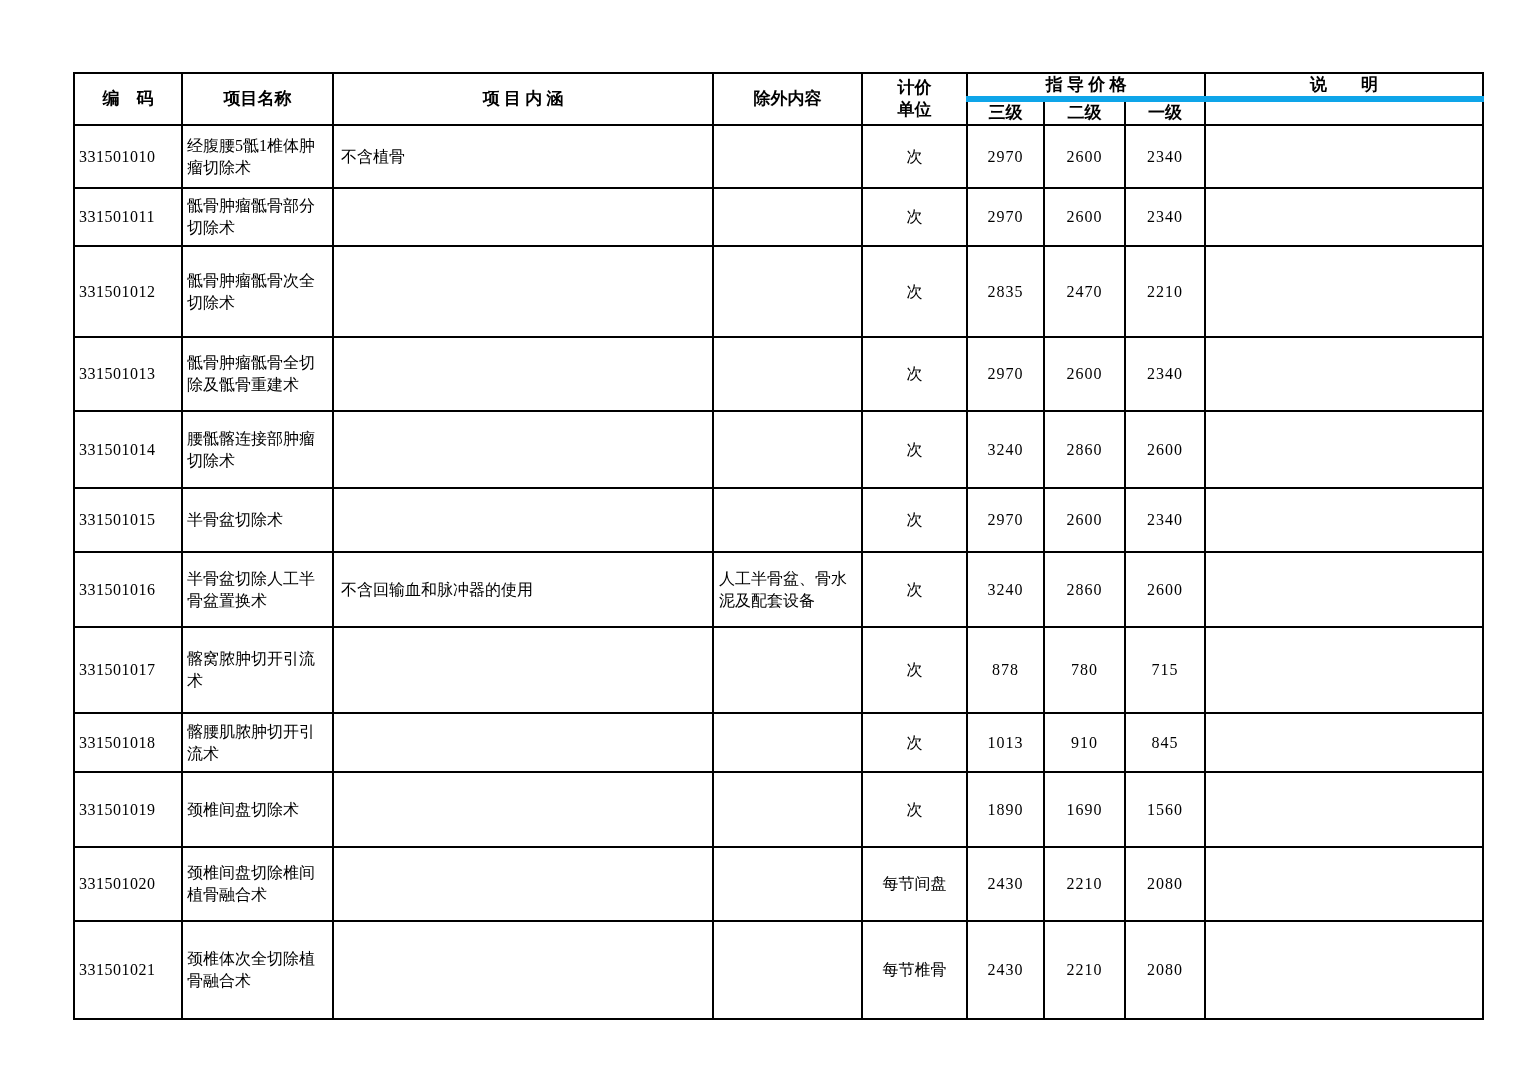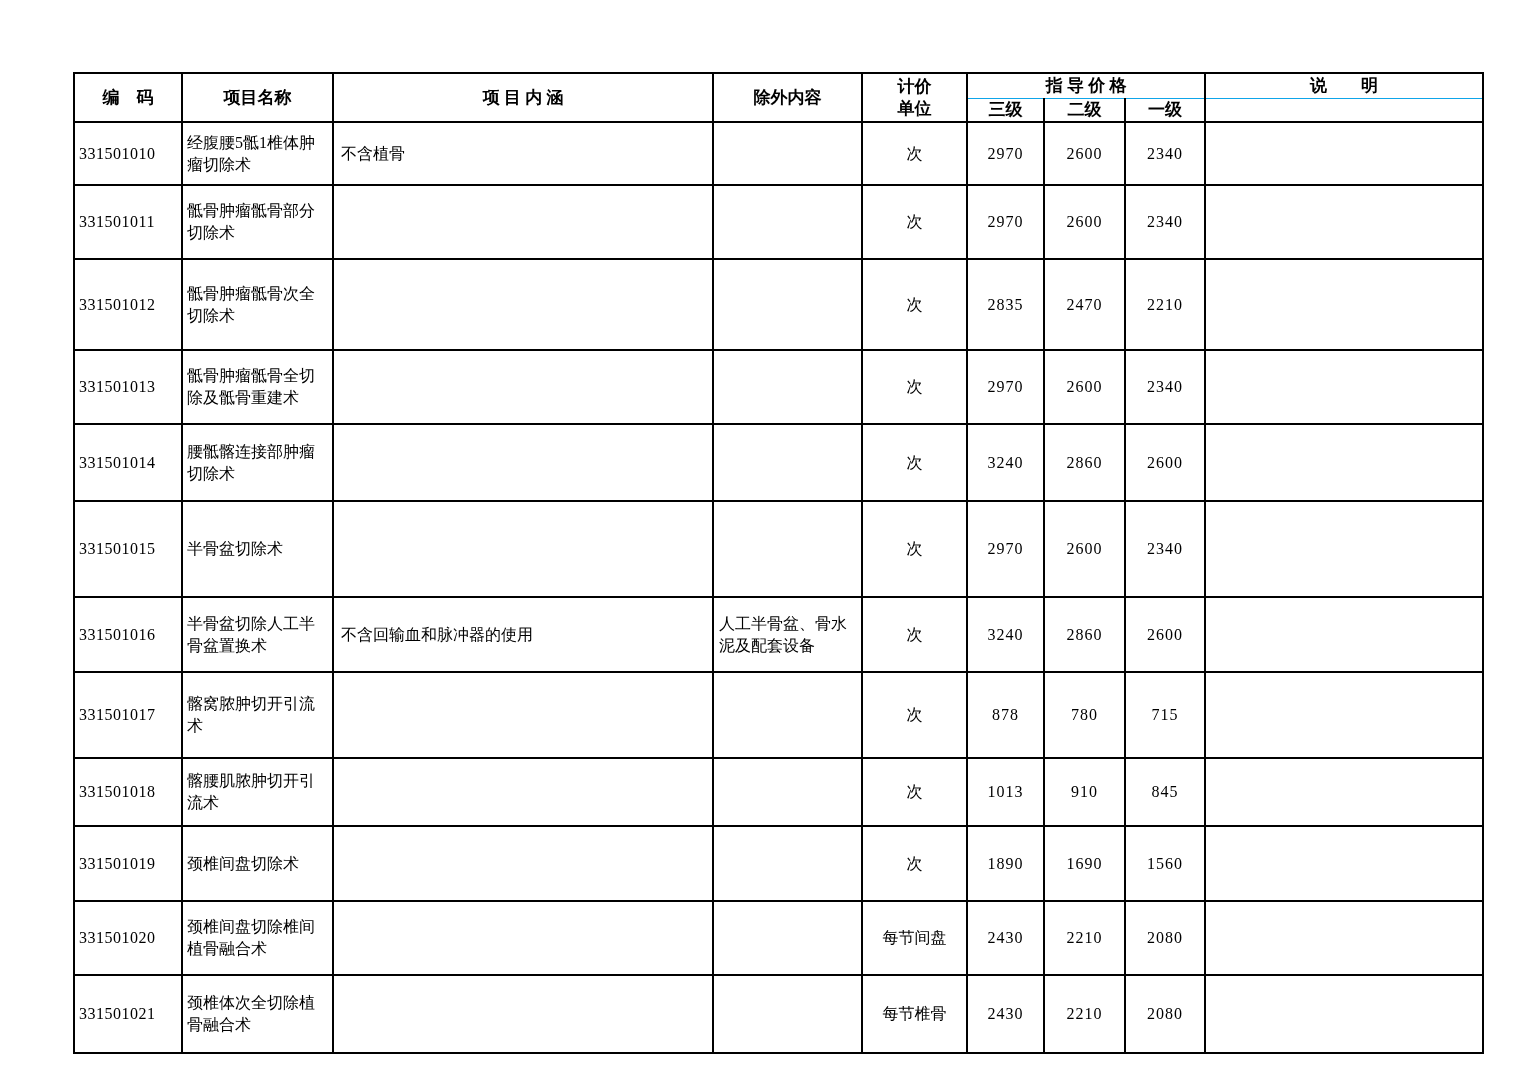--- a/index.html
+++ b/index.html
@@ -27,21 +27,21 @@
     white-space: pre-line;
     overflow: hidden;
     box-sizing: border-box;
   }
   .price-table thead th {
     font-weight: bold;
     font-size: 17px;
     text-align: center;
     line-height: 22px;
   }
-  th.thin-bottom { border-bottom: 1px solid #0ea5e9; }
+  th.thin-bottom { border-bottom: 6px solid #0ea5e9; }
   th.thin-top    { border-top: 1px solid #000; margin-top: 28px; }
   .price-table td {
     font-size: 16px;
     line-height: 22px;
     vertical-align: middle;
   }
   td.c-code     { padding-left: 4px; letter-spacing: 0.5px; }
   td.c-name     { padding-left: 4px; padding-right: 2px; }
   td.c-content  { padding-left: 7px; padding-right: 4px; }
   td.c-excluded { padding-left: 5px; padding-right: 2px; }
@@ -88,21 +88,21 @@
         <td class="c-name">经腹腰5骶1椎体肿
 瘤切除术</td>
         <td class="c-content">不含植骨</td>
         <td class="c-excluded"></td>
         <td class="c-unit">次</td>
         <td class="c-price">2970</td>
         <td class="c-price">2600</td>
         <td class="c-price">2340</td>
         <td class="c-note"></td>
       </tr>
-      <tr style="height:74px">
+      <tr style="height:58px">
         <td class="c-code">331501011</td>
         <td class="c-name">骶骨肿瘤骶骨部分
 切除术</td>
         <td class="c-content"></td>
         <td class="c-excluded"></td>
         <td class="c-unit">次</td>
         <td class="c-price">2970</td>
         <td class="c-price">2600</td>
         <td class="c-price">2340</td>
         <td class="c-note"></td>
@@ -136,21 +136,21 @@
         <td class="c-name">腰骶髂连接部肿瘤
 切除术</td>
         <td class="c-content"></td>
         <td class="c-excluded"></td>
         <td class="c-unit">次</td>
         <td class="c-price">3240</td>
         <td class="c-price">2860</td>
         <td class="c-price">2600</td>
         <td class="c-note"></td>
       </tr>
-      <tr style="height:96px">
+      <tr style="height:64px">
         <td class="c-code">331501015</td>
         <td class="c-name">半骨盆切除术</td>
         <td class="c-content"></td>
         <td class="c-excluded"></td>
         <td class="c-unit">次</td>
         <td class="c-price">2970</td>
         <td class="c-price">2600</td>
         <td class="c-price">2340</td>
         <td class="c-note"></td>
       </tr>
@@ -172,21 +172,21 @@
         <td class="c-name">髂窝脓肿切开引流
 术</td>
         <td class="c-content"></td>
         <td class="c-excluded"></td>
         <td class="c-unit">次</td>
         <td class="c-price">878</td>
         <td class="c-price">780</td>
         <td class="c-price">715</td>
         <td class="c-note"></td>
       </tr>
-      <tr style="height:68px">
+      <tr style="height:59px">
         <td class="c-code">331501018</td>
         <td class="c-name">髂腰肌脓肿切开引
 流术</td>
         <td class="c-content"></td>
         <td class="c-excluded"></td>
         <td class="c-unit">次</td>
         <td class="c-price">1013</td>
         <td class="c-price">910</td>
         <td class="c-price">845</td>
         <td class="c-note"></td>
@@ -207,21 +207,21 @@
         <td class="c-name">颈椎间盘切除椎间
 植骨融合术</td>
         <td class="c-content"></td>
         <td class="c-excluded"></td>
         <td class="c-unit">每节间盘</td>
         <td class="c-price">2430</td>
         <td class="c-price">2210</td>
         <td class="c-price">2080</td>
         <td class="c-note"></td>
       </tr>
-      <tr style="height:78px">
+      <tr style="height:98px">
         <td class="c-code">331501021</td>
         <td class="c-name">颈椎体次全切除植
 骨融合术</td>
         <td class="c-content"></td>
         <td class="c-excluded"></td>
         <td class="c-unit">每节椎骨</td>
         <td class="c-price">2430</td>
         <td class="c-price">2210</td>
         <td class="c-price">2080</td>
         <td class="c-note"></td>

